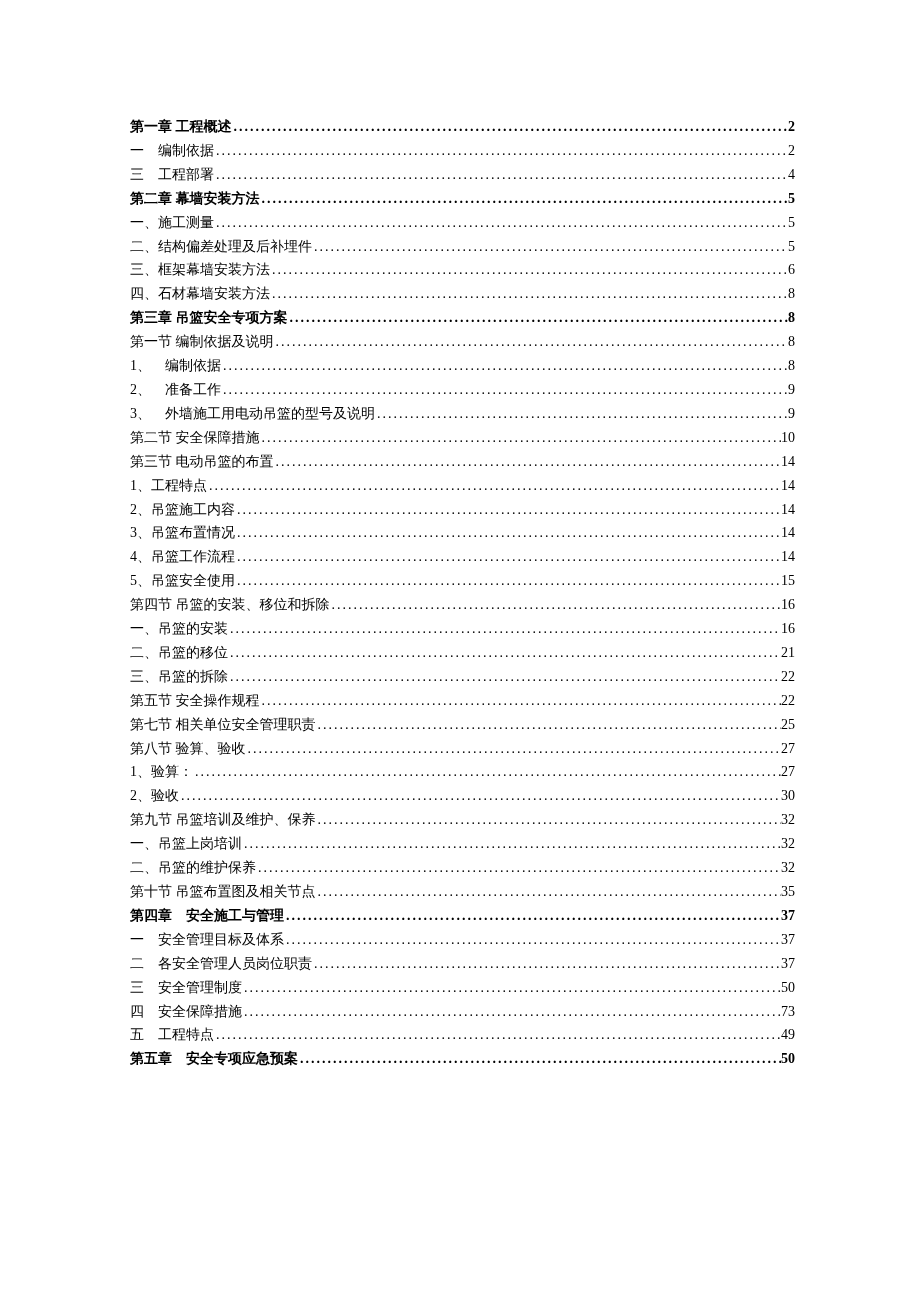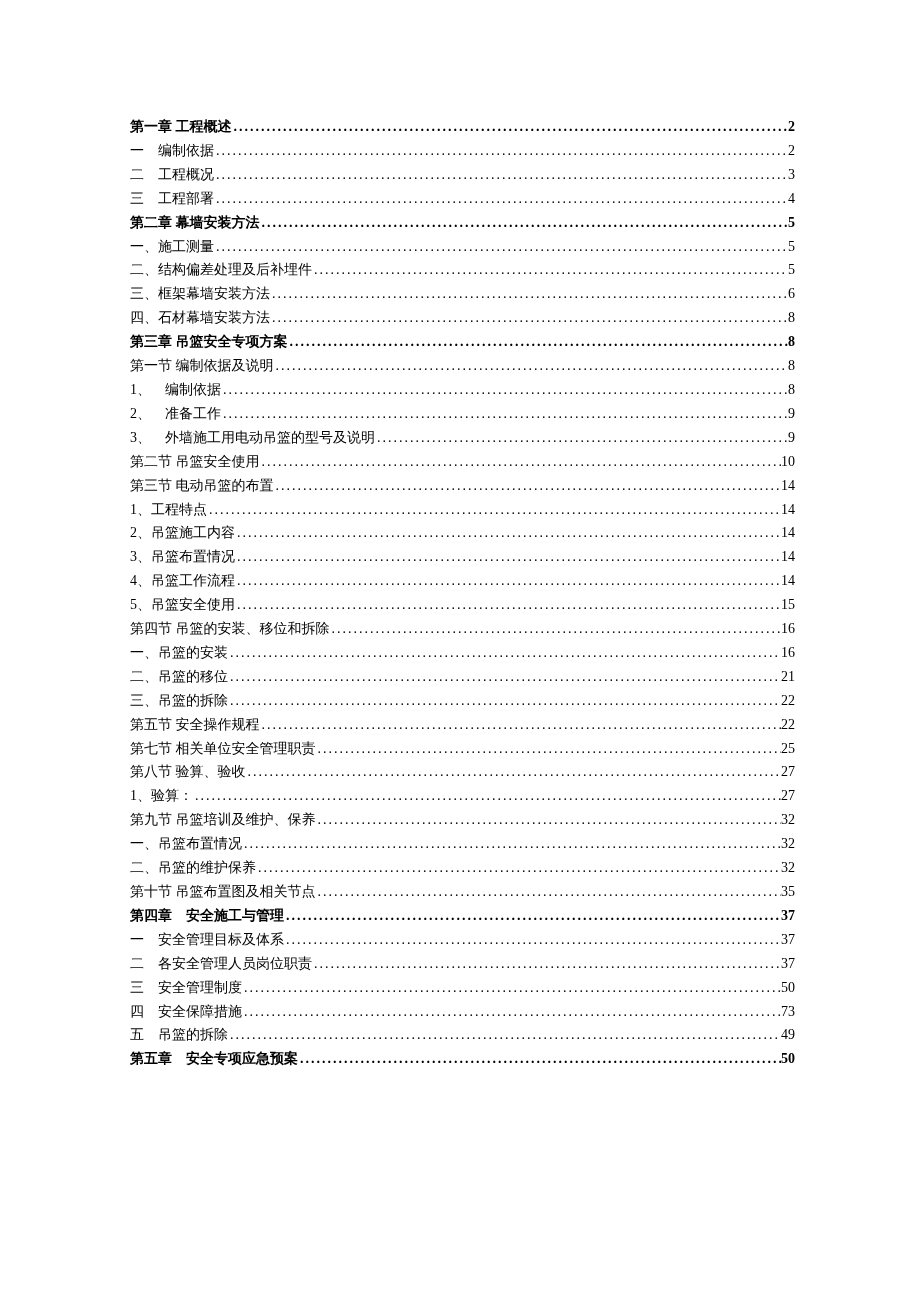--- a/index.html
+++ b/index.html
@@ -42,25 +42,20 @@
       <span class="label">第一章 工程概述</span>
       <span class="dots"></span>
       <span class="page">2</span>
     </div>
     <div class="toc-line">
       <span class="label">一　编制依据</span>
       <span class="dots"></span>
       <span class="page">2</span>
     </div>
     <div class="toc-line">
-      <span class="label">二　工程概况</span>
-      <span class="dots"></span>
-      <span class="page">3</span>
-    </div>
-    <div class="toc-line">
       <span class="label">三　工程部署</span>
       <span class="dots"></span>
       <span class="page">4</span>
     </div>
     <div class="toc-line bold">
       <span class="label">第二章 幕墙安装方法</span>
       <span class="dots"></span>
       <span class="page">5</span>
     </div>
     <div class="toc-line">
@@ -102,21 +97,21 @@
       <span class="label">2、　准备工作</span>
       <span class="dots"></span>
       <span class="page">9</span>
     </div>
     <div class="toc-line">
       <span class="label">3、　外墙施工用电动吊篮的型号及说明</span>
       <span class="dots"></span>
       <span class="page">9</span>
     </div>
     <div class="toc-line">
-      <span class="label">第二节 吊篮安全使用</span>
+      <span class="label">第二节 安全保障措施</span>
       <span class="dots"></span>
       <span class="page">10</span>
     </div>
     <div class="toc-line">
       <span class="label">第三节 电动吊篮的布置</span>
       <span class="dots"></span>
       <span class="page">14</span>
     </div>
     <div class="toc-line">
       <span class="label">1、工程特点</span>
@@ -177,26 +172,31 @@
       <span class="label">第八节 验算、验收</span>
       <span class="dots"></span>
       <span class="page">27</span>
     </div>
     <div class="toc-line">
       <span class="label">1、验算：</span>
       <span class="dots"></span>
       <span class="page">27</span>
     </div>
     <div class="toc-line">
+      <span class="label">2、验收</span>
+      <span class="dots"></span>
+      <span class="page">30</span>
+    </div>
+    <div class="toc-line">
       <span class="label">第九节 吊篮培训及维护、保养</span>
       <span class="dots"></span>
       <span class="page">32</span>
     </div>
     <div class="toc-line">
-      <span class="label">一、吊篮布置情况</span>
+      <span class="label">一、吊篮上岗培训</span>
       <span class="dots"></span>
       <span class="page">32</span>
     </div>
     <div class="toc-line">
       <span class="label">二、吊篮的维护保养</span>
       <span class="dots"></span>
       <span class="page">32</span>
     </div>
     <div class="toc-line">
       <span class="label">第十节 吊篮布置图及相关节点</span>
@@ -222,21 +222,21 @@
       <span class="label">三　安全管理制度</span>
       <span class="dots"></span>
       <span class="page">50</span>
     </div>
     <div class="toc-line">
       <span class="label">四　安全保障措施</span>
       <span class="dots"></span>
       <span class="page">73</span>
     </div>
     <div class="toc-line">
-      <span class="label">五　吊篮的拆除</span>
+      <span class="label">五　工程特点</span>
       <span class="dots"></span>
       <span class="page">49</span>
     </div>
     <div class="toc-line bold">
       <span class="label">第五章　安全专项应急预案</span>
       <span class="dots"></span>
       <span class="page">50</span>
     </div>
   </div>
 

